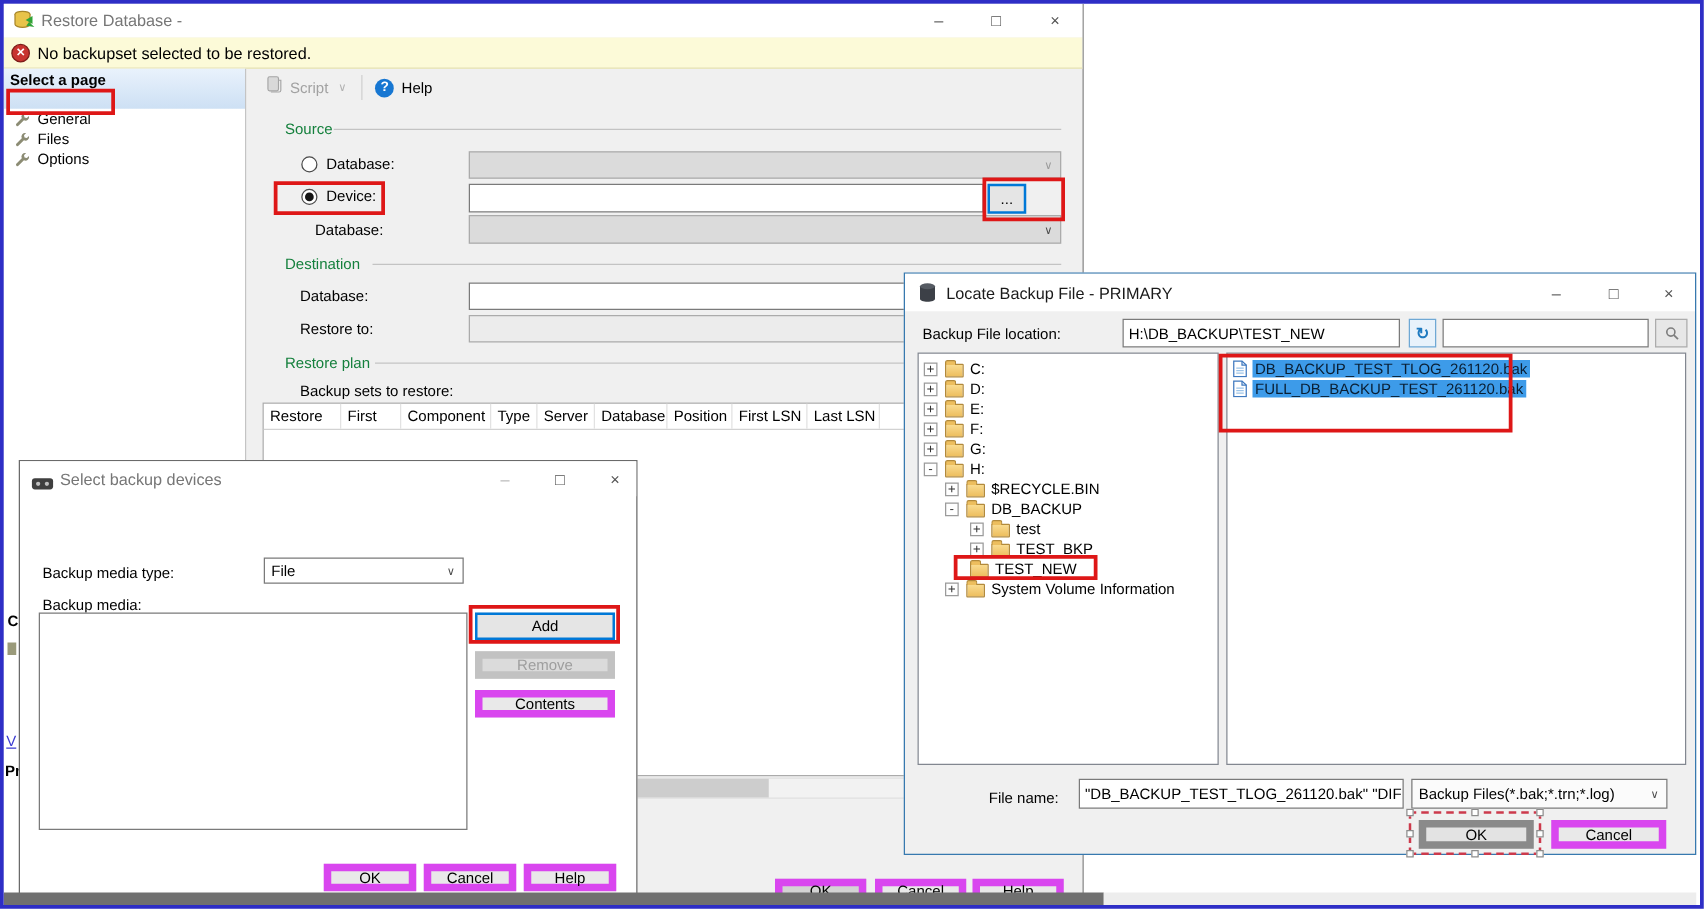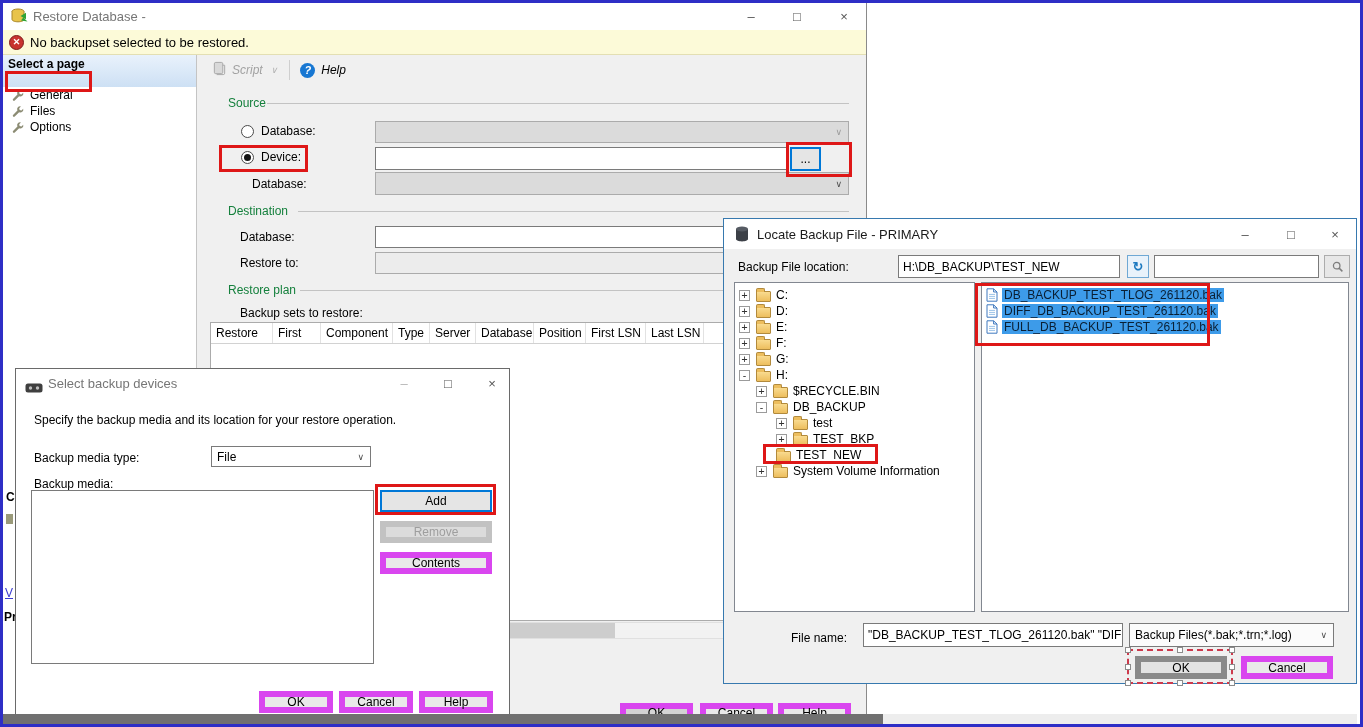--- a/index.html
+++ b/index.html
@@ -20,21 +20,21 @@
   #mw-title { color:#767676; margin-left:30px; }
   #mw-icon { position:absolute; left:7px; top:5px; }
   #errorbar { left:0; top:27px; width:100%; height:25px; background:#FCFAD8; border-bottom:1px solid #E3DFB3; display:flex; align-items:center; padding-left:6px; gap:6px; }
   .erricon { width:15px; height:15px; border-radius:50%; background:#C8332F; border:1px solid #7E1D1A; color:#fff; font-size:9px; font-weight:bold; display:flex; align-items:center; justify-content:center; flex:none; }
   #sidebar { left:0; top:52px; width:194px; height:660px; background:#fff; border-right:1px solid #C4C4C4; }
   #sb-header { height:32px; background:linear-gradient(#E9F2FC,#CDE0F4); font-weight:bold; font-size:12px; padding:2px 0 0 5px; }
   .sb-item { display:flex; align-items:center; height:16px; padding-left:8px; gap:6px; font-size:12px; }
   .sb-item:first-of-type { margin-top:2px; }
   .wrench { width:13px; height:13px; flex:none; }
 
-  #toolbar { left:195px; top:54px; width:668px; height:26px; display:flex; align-items:center;font-style:italic; }
+  #toolbar { left:195px; top:54px; width:668px; height:26px; display:flex; align-items:center; }
   #script-icon { margin-left:14px; }
   #script-label { color:#A2A2A2; font-size:12px; margin-left:5px; }
   #script-chev { color:#B0B0B0; font-size:9px; margin-left:8px; }
   #tb-sep { width:1px; height:20px; background:#CFCFCF; margin:0 10px 0 12px; }
   .qicon { width:15px; height:15px; border-radius:50%; background:#1777D2; color:#fff; font-size:11px; font-weight:bold; display:flex; align-items:center; justify-content:center; flex:none; }
   #help-label { margin-left:6px; font-size:12px; }
 
   .grp { position:absolute; font-size:12px; color:#15803d; white-space:nowrap; }
   .gline { position:absolute; height:1px; background:#C3C3C3; }
   .radio { position:absolute; width:13px; height:13px; border:1px solid #4A4A4A; border-radius:50%; background:#fff; }
@@ -249,21 +249,20 @@
       <span class="win-btn" style="left:370px;width:36px;height:28px;color:#B5B5B5;">
           <span>–</span>
         </span>
       <span class="win-btn" style="left:414px;width:36px;height:28px;">
           <span>□</span>
         </span>
       <span class="win-btn" style="left:458px;width:36px;height:28px;">
           <span>×</span>
         </span>
     </div>
-    <span class="lbl" style="left:18px;top:44px;">Specify the backup media and its location for your restore operation.</span>
     <span class="lbl" style="left:18px;top:82px;">Backup media type:</span>
     <div class="dd" style="left:195px;top:77px;width:160px;height:21px;">
       <span>File</span>
       <span class="chev">∨</span>
     </div>
     <span class="lbl" style="left:18px;top:108px;">Backup media:</span>
     <div class="abs" style="left:15px;top:121px;width:343px;height:174px;background:#fff;border:1px solid #7A7A7A;"></div>
 
     <div class="btn focus" style="left:364px;top:121px;width:112px;height:22px;">
         <span>Add</span>
@@ -388,30 +387,20 @@
     <div class="panel" id="files">
       <div class="frow">
         <span class="ficon">
             <svg width="12" height="14" viewBox="0 0 12 14">
               <path d="M1 .8h6.6L11 4v9.2H1z" fill="#FFF" stroke="#3F79BF"></path>
               <path d="M7.6.8V4H11" fill="none" stroke="#3F79BF"></path>
               <path d="M3 6.4h6M3 8.4h6M3 10.4h6" stroke="#9CC3E8"></path>
             </svg>
           </span>
         <span class="flabel">DB_BACKUP_TEST_TLOG_261120.bak</span>
-      </div>
-      <div class="frow">
-        <span class="ficon">
-            <svg width="12" height="14" viewBox="0 0 12 14">
-              <path d="M1 .8h6.6L11 4v9.2H1z" fill="#FFF" stroke="#3F79BF"></path>
-              <path d="M7.6.8V4H11" fill="none" stroke="#3F79BF"></path>
-              <path d="M3 6.4h6M3 8.4h6M3 10.4h6" stroke="#9CC3E8"></path>
-            </svg>
-          </span>
-        <span class="flabel">DIFF_DB_BACKUP_TEST_261120.bak</span>
       </div>
       <div class="frow">
         <span class="ficon">
             <svg width="12" height="14" viewBox="0 0 12 14">
               <path d="M1 .8h6.6L11 4v9.2H1z" fill="#FFF" stroke="#3F79BF"></path>
               <path d="M7.6.8V4H11" fill="none" stroke="#3F79BF"></path>
               <path d="M3 6.4h6M3 8.4h6M3 10.4h6" stroke="#9CC3E8"></path>
             </svg>
           </span>
         <span class="flabel">FULL_DB_BACKUP_TEST_261120.bak</span>

